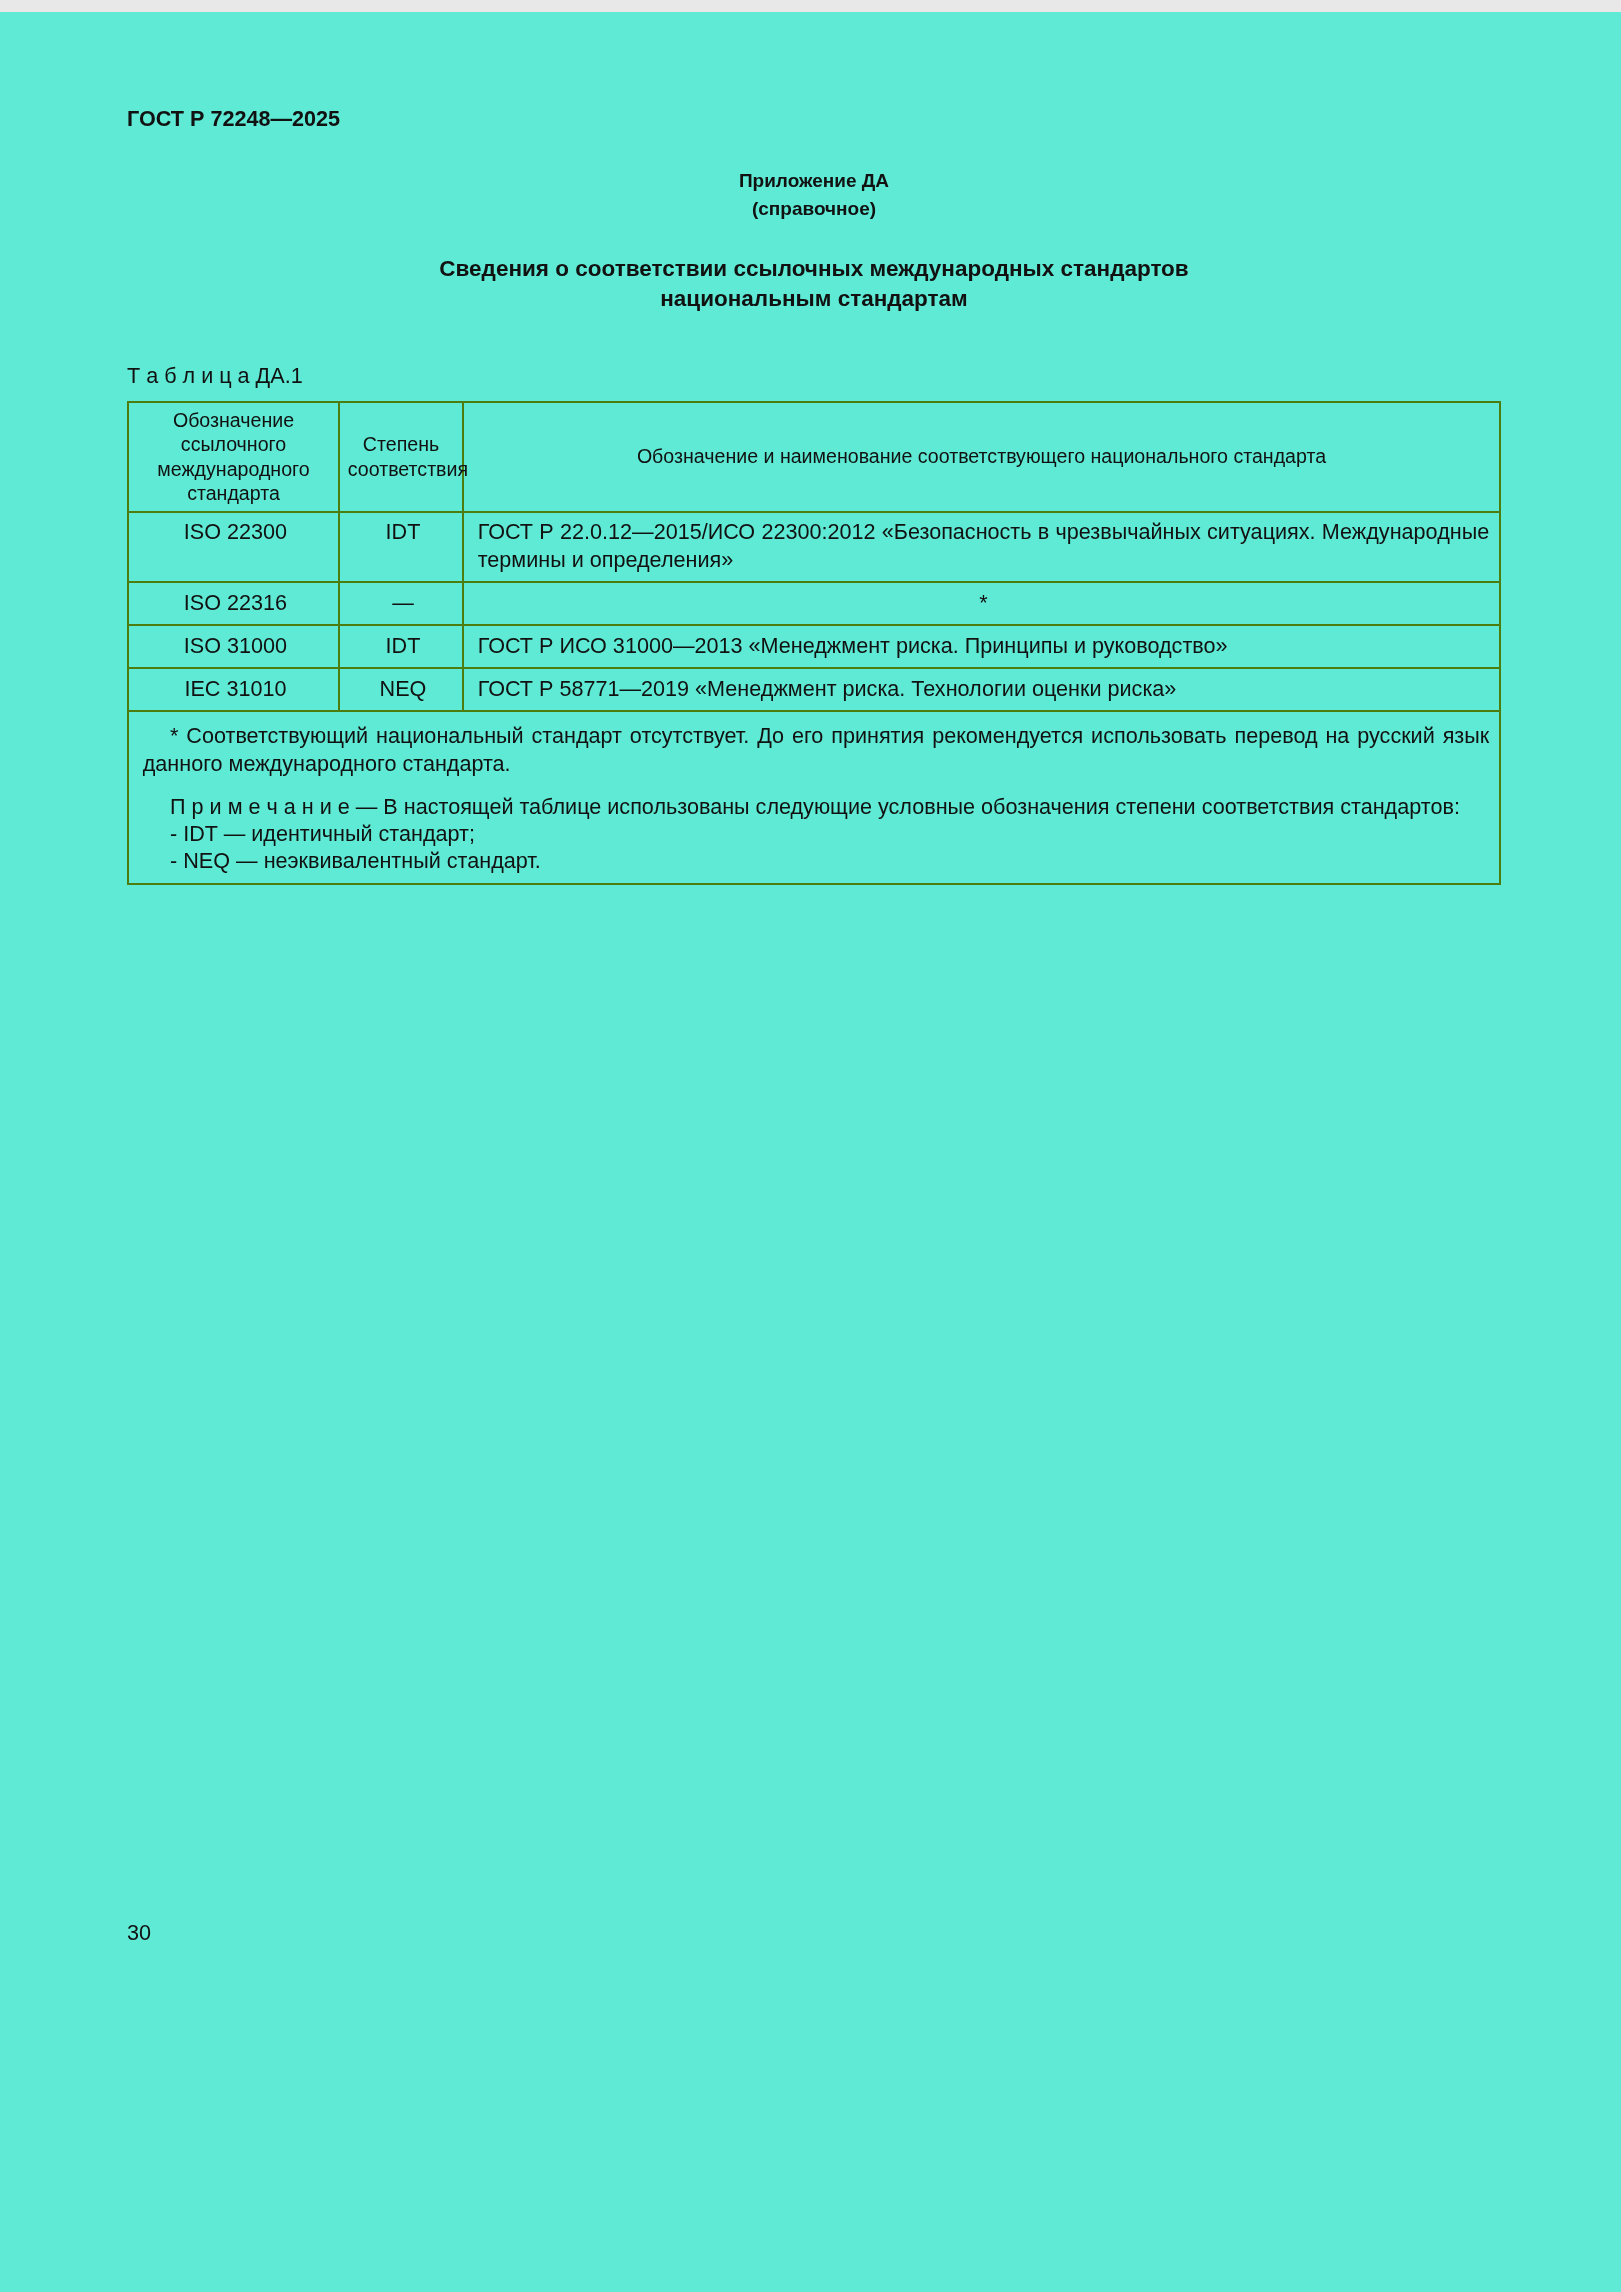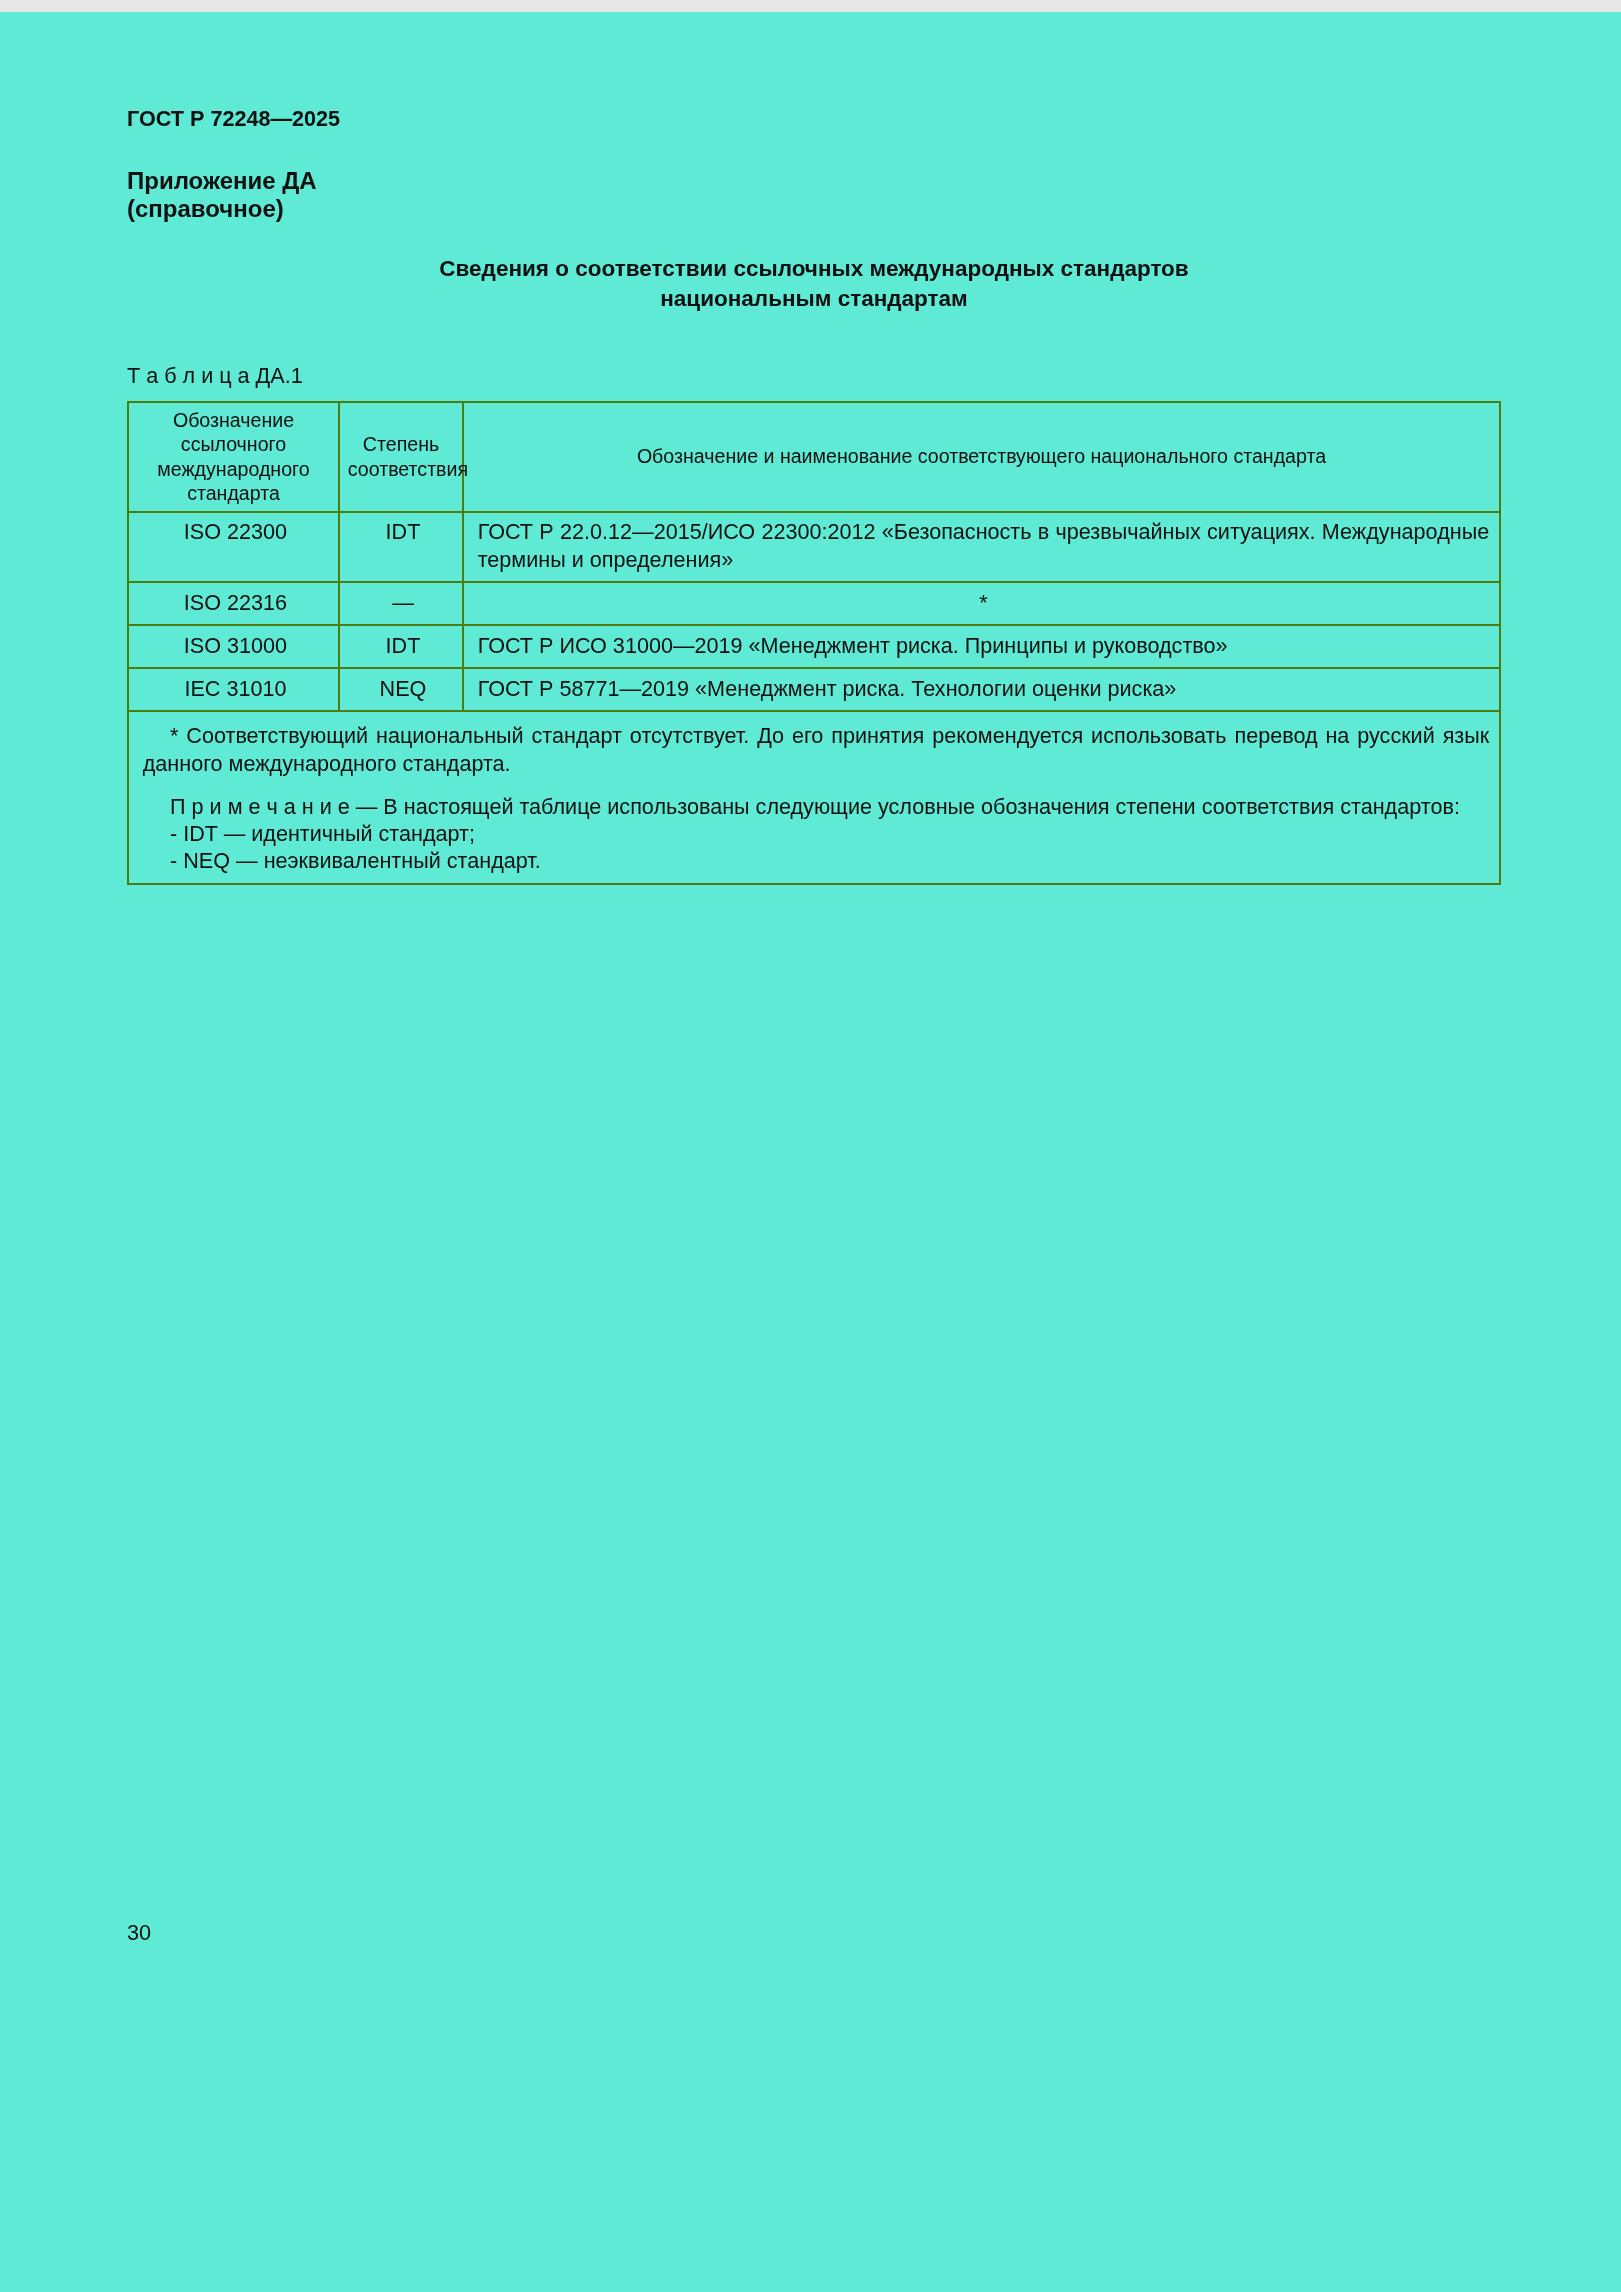--- a/index.html
+++ b/index.html
@@ -18,22 +18,22 @@
     box-sizing: border-box;
     padding: 94px 120px 0 127px;
   }
   .doc-code {
     font-size: 21.6px;
     font-weight: bold;
     text-align: left;
   }
   .appendix {
     margin-top: 35px;
-    text-align: left;
-    font-size: 24px;
+    text-align: center;
+    font-size: 19px;
     font-weight: bold;
     line-height: 28px;
   }
   .main-title {
     margin-top: 31px;
     text-align: center;
     font-size: 22.5px;
     font-weight: bold;
     line-height: 30px;
   }
@@ -154,21 +154,21 @@
         <td class="cell-national">ГОСТ Р 22.0.12—2015/ИСО 22300:2012 «Безопасность в чрезвычайных ситуациях. Международные термины и определения»</td>
       </tr>
       <tr>
         <td class="cell-standard">ISO 22316</td>
         <td class="cell-degree">—</td>
         <td class="cell-national center">*</td>
       </tr>
       <tr>
         <td class="cell-standard">ISO 31000</td>
         <td class="cell-degree">IDT</td>
-        <td class="cell-national">ГОСТ Р ИСО 31000—2019 «Менеджмент риска. Принципы и руководство»</td>
+        <td class="cell-national">ГОСТ Р ИСО 31000—2013 «Менеджмент риска. Принципы и руководство»</td>
       </tr>
       <tr>
         <td class="cell-standard">IEC 31010</td>
         <td class="cell-degree">NEQ</td>
         <td class="cell-national">ГОСТ Р 58771—2019 «Менеджмент риска. Технологии оценки риска»</td>
       </tr>
       <tr>
         <td class="notes-cell" colspan="3">
           <p class="footnote">* Соответствующий национальный стандарт отсутствует. До его принятия рекомендуется использовать перевод на русский язык данного международного стандарта.</p>
           <p class="note">

